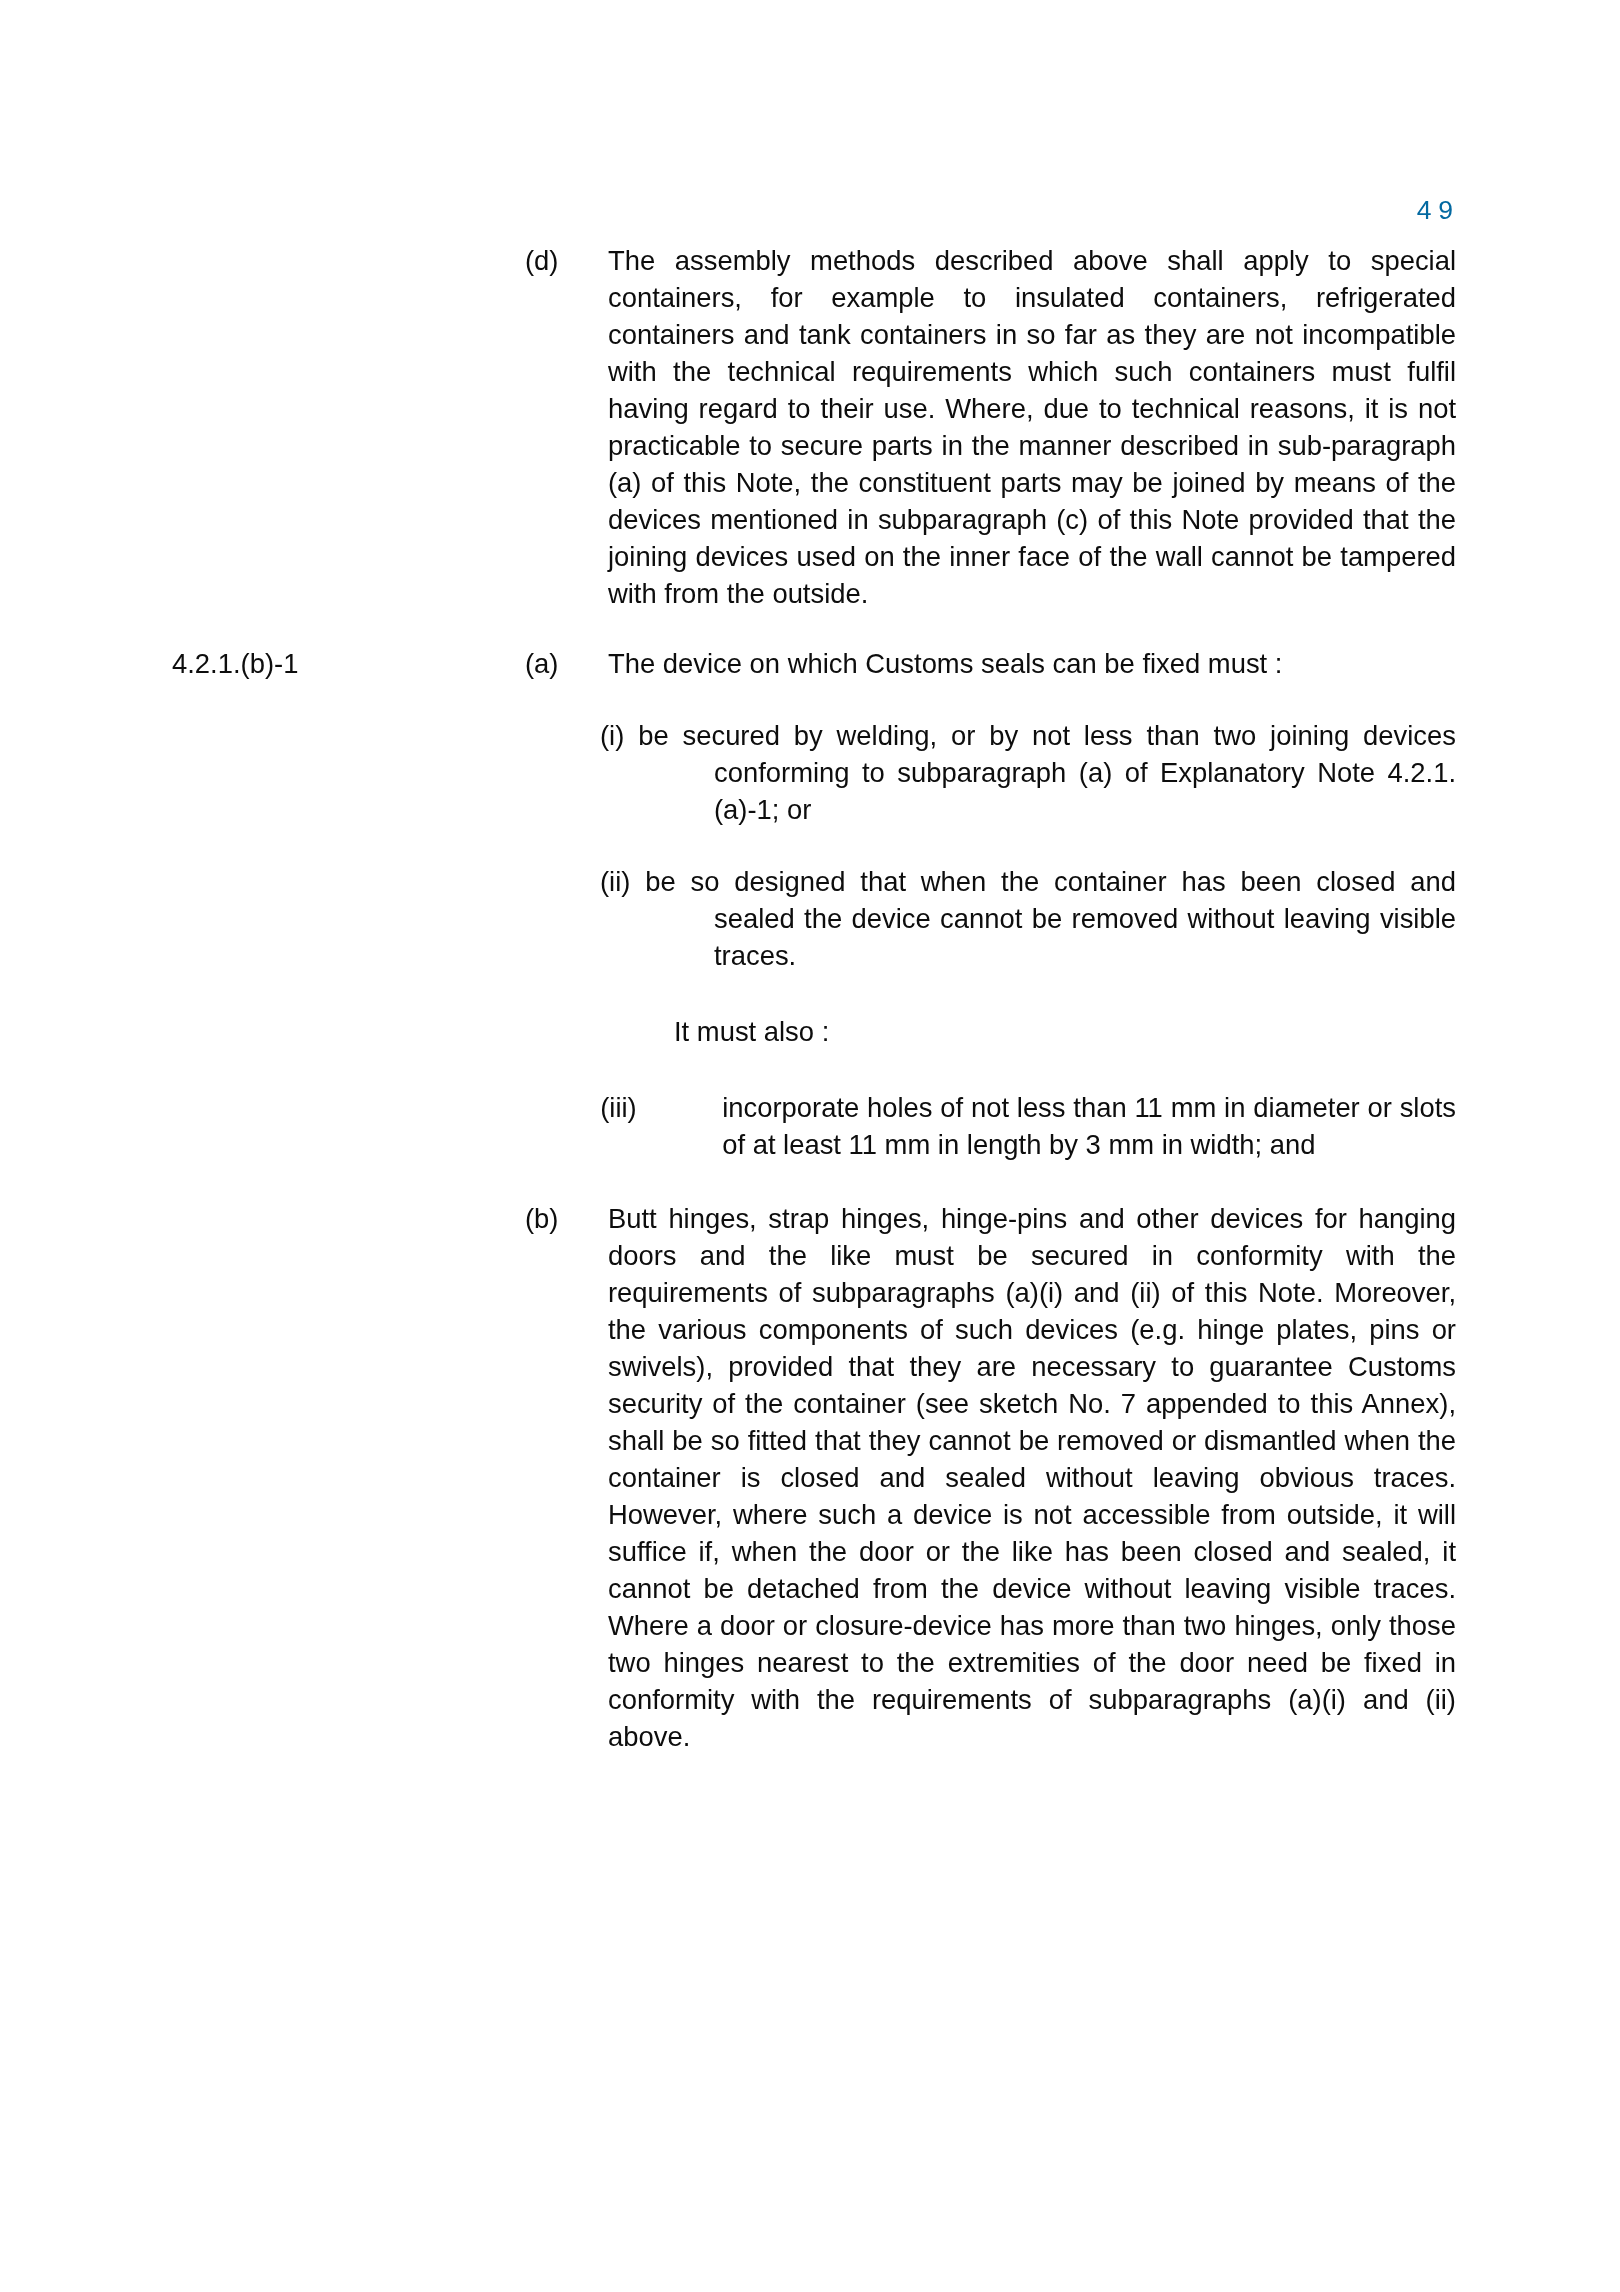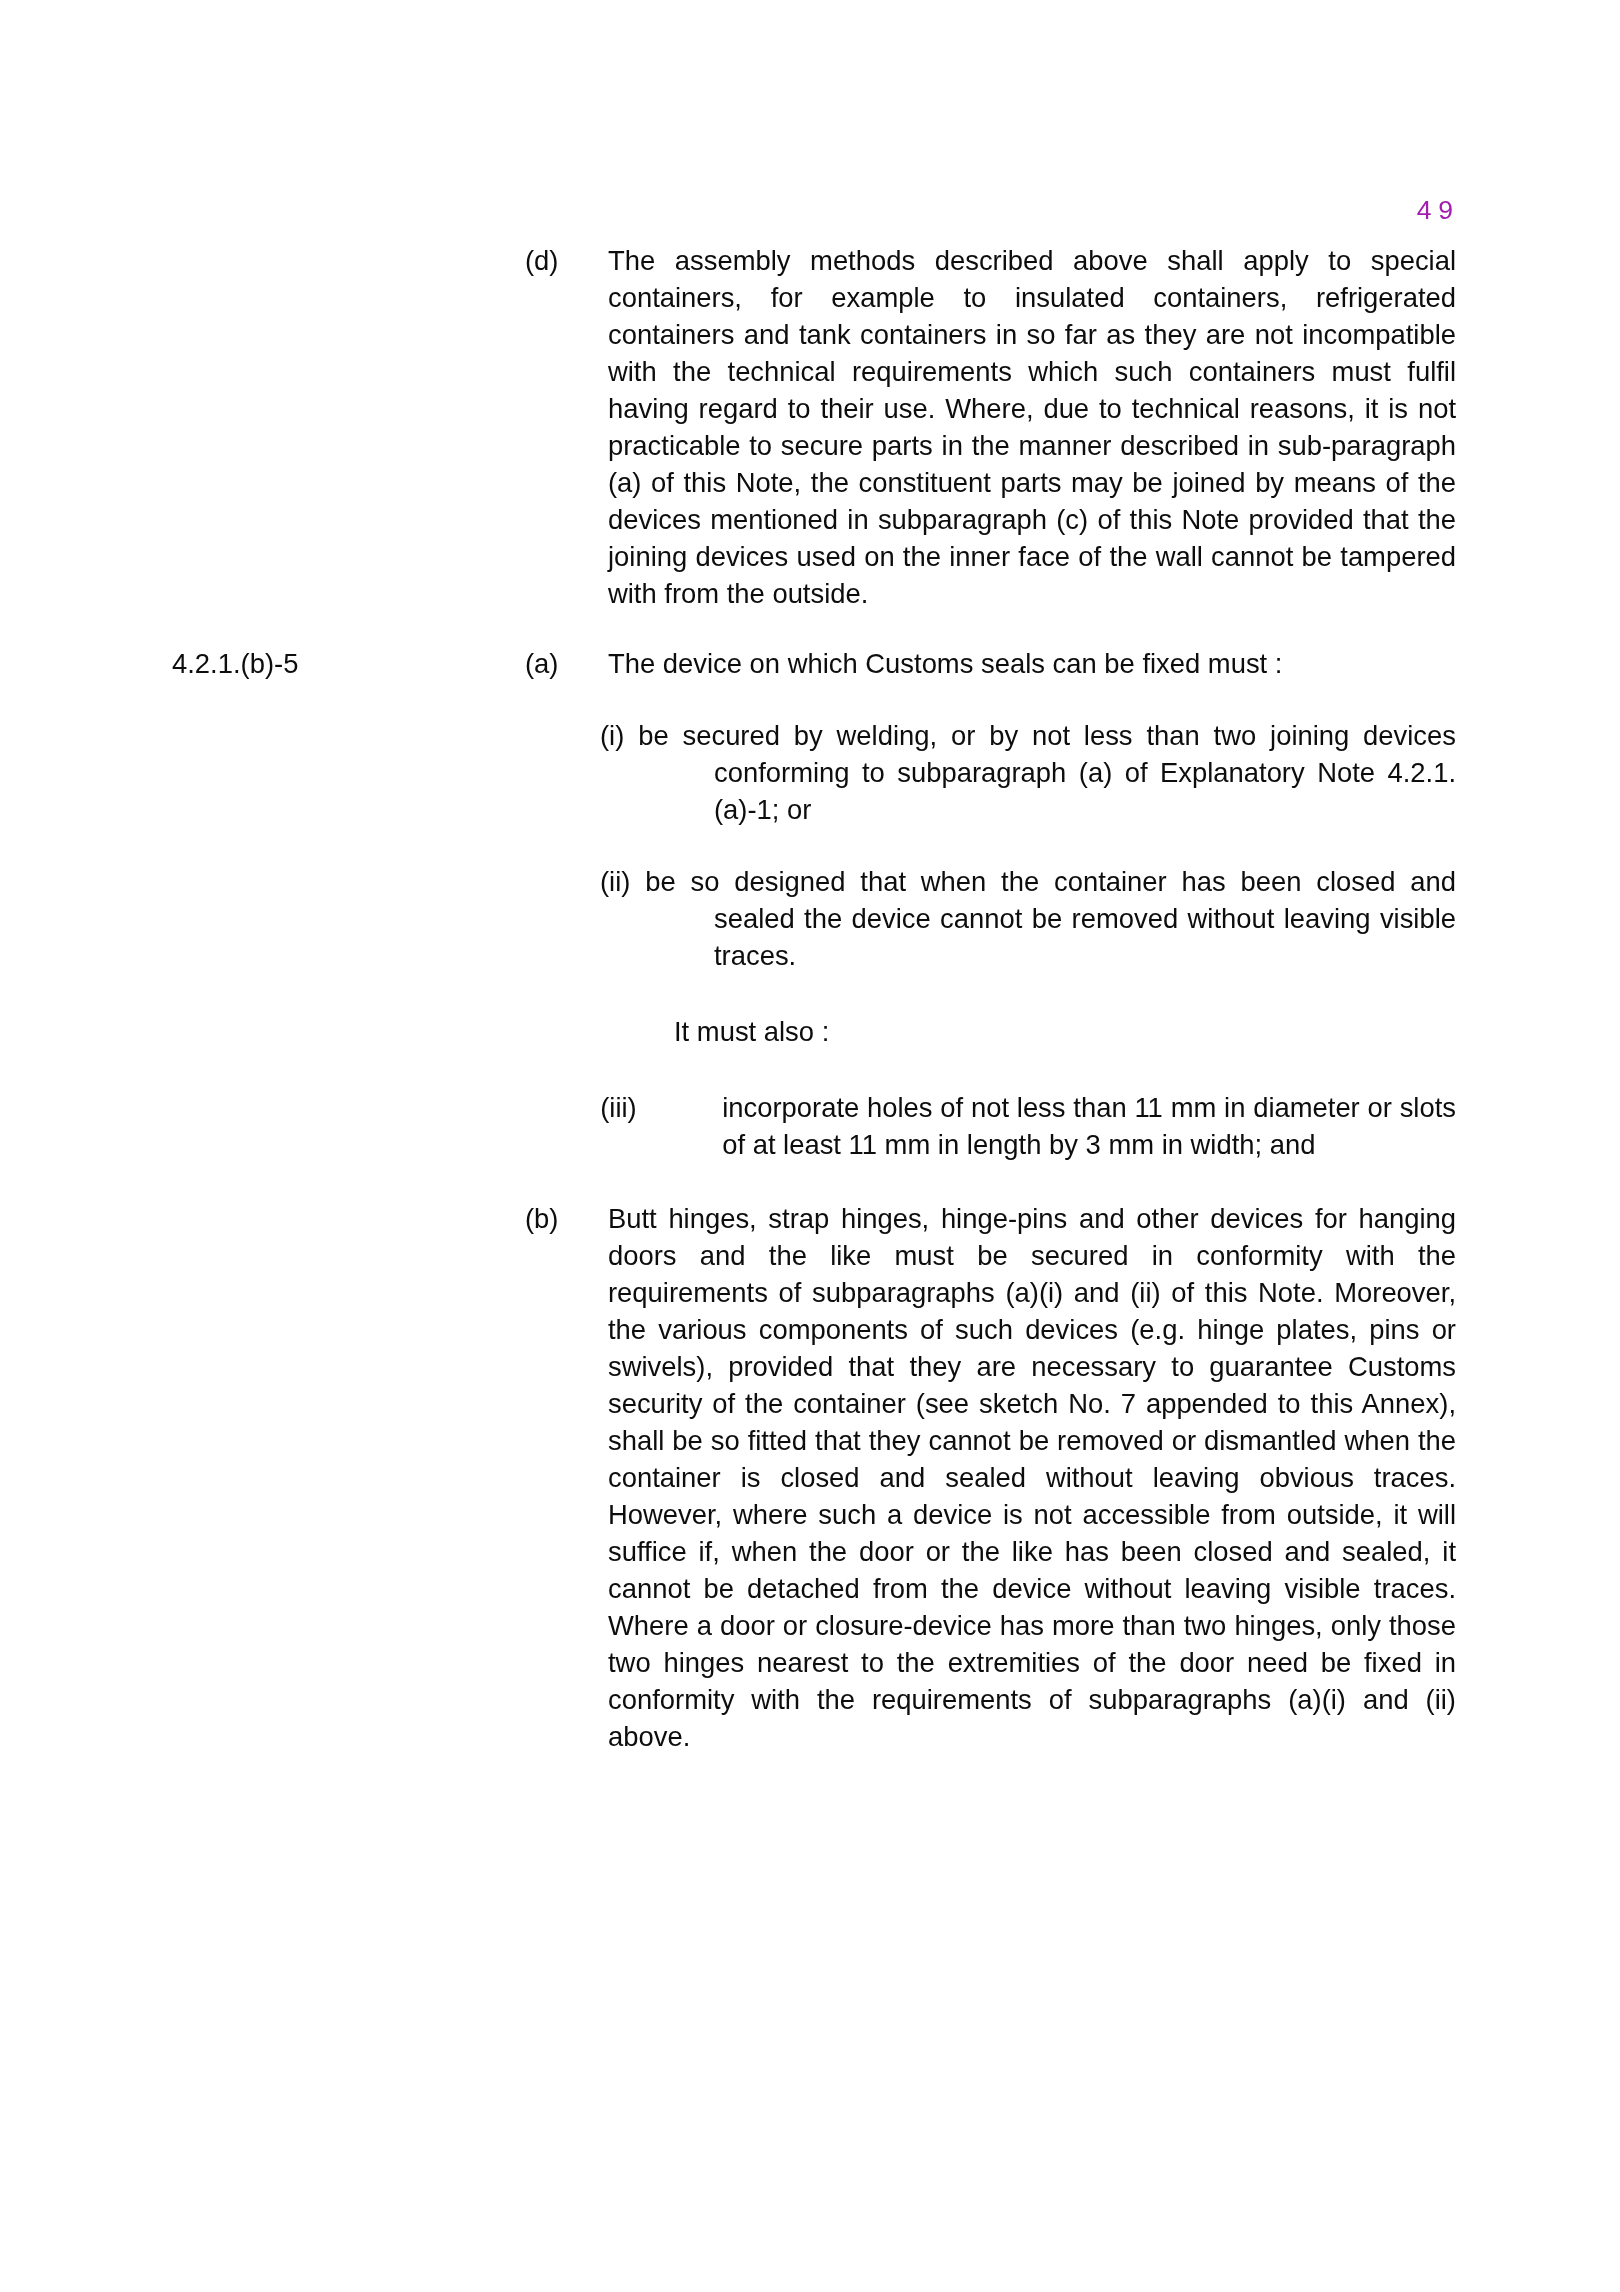--- a/index.html
+++ b/index.html
@@ -17,21 +17,21 @@
     line-height: 37px;
     color: #0d0d0d;
     overflow: hidden;
   }
   .page-number {
     position: absolute;
     top: 192px;
     right: 160px;
     font-size: 26.5px;
     letter-spacing: 6.9px;
-    color: #a21caf;
+    color: #0369a1;
     font-weight: 400;
   }
   .content {
     position: absolute;
     left: 608px;
     top: 242px;
     width: 848px;
   }
   .para {
     position: relative;
@@ -88,21 +88,21 @@
 
   <div class="content">
 
     <div class="para">
       <span class="para-label">(d)</span>
       <span>The assembly methods described above shall apply to special containers, for example to insulated containers, refrigerated containers and tank containers in so far as they are not incompatible with the technical requirements which such containers must fulfil having regard to their use.  Where, due to technical reasons, it is not practicable to secure parts in the manner described in sub-paragraph (a) of this Note, the constituent parts may be joined by means of the devices mentioned in subparagraph (c) of this Note provided that the joining devices used on the inner face of the wall cannot be tampered with from the outside.</span>
     </div>
 
 
     <div class="para item-a">
-      <span class="margin-ref">4.2.1.(b)-5</span>
+      <span class="margin-ref">4.2.1.(b)-1</span>
       <span class="para-label">(a)</span>
       <span>The device on which Customs seals can be fixed must :</span>
     </div>
 
     <div class="sub-inline">
       <span>(i)</span>
       <span>be secured by welding, or by not less than two joining devices conforming to subparagraph (a) of Explanatory Note 4.2.1.(a)-1; or</span>
     </div>
 
     <div class="sub-inline">

